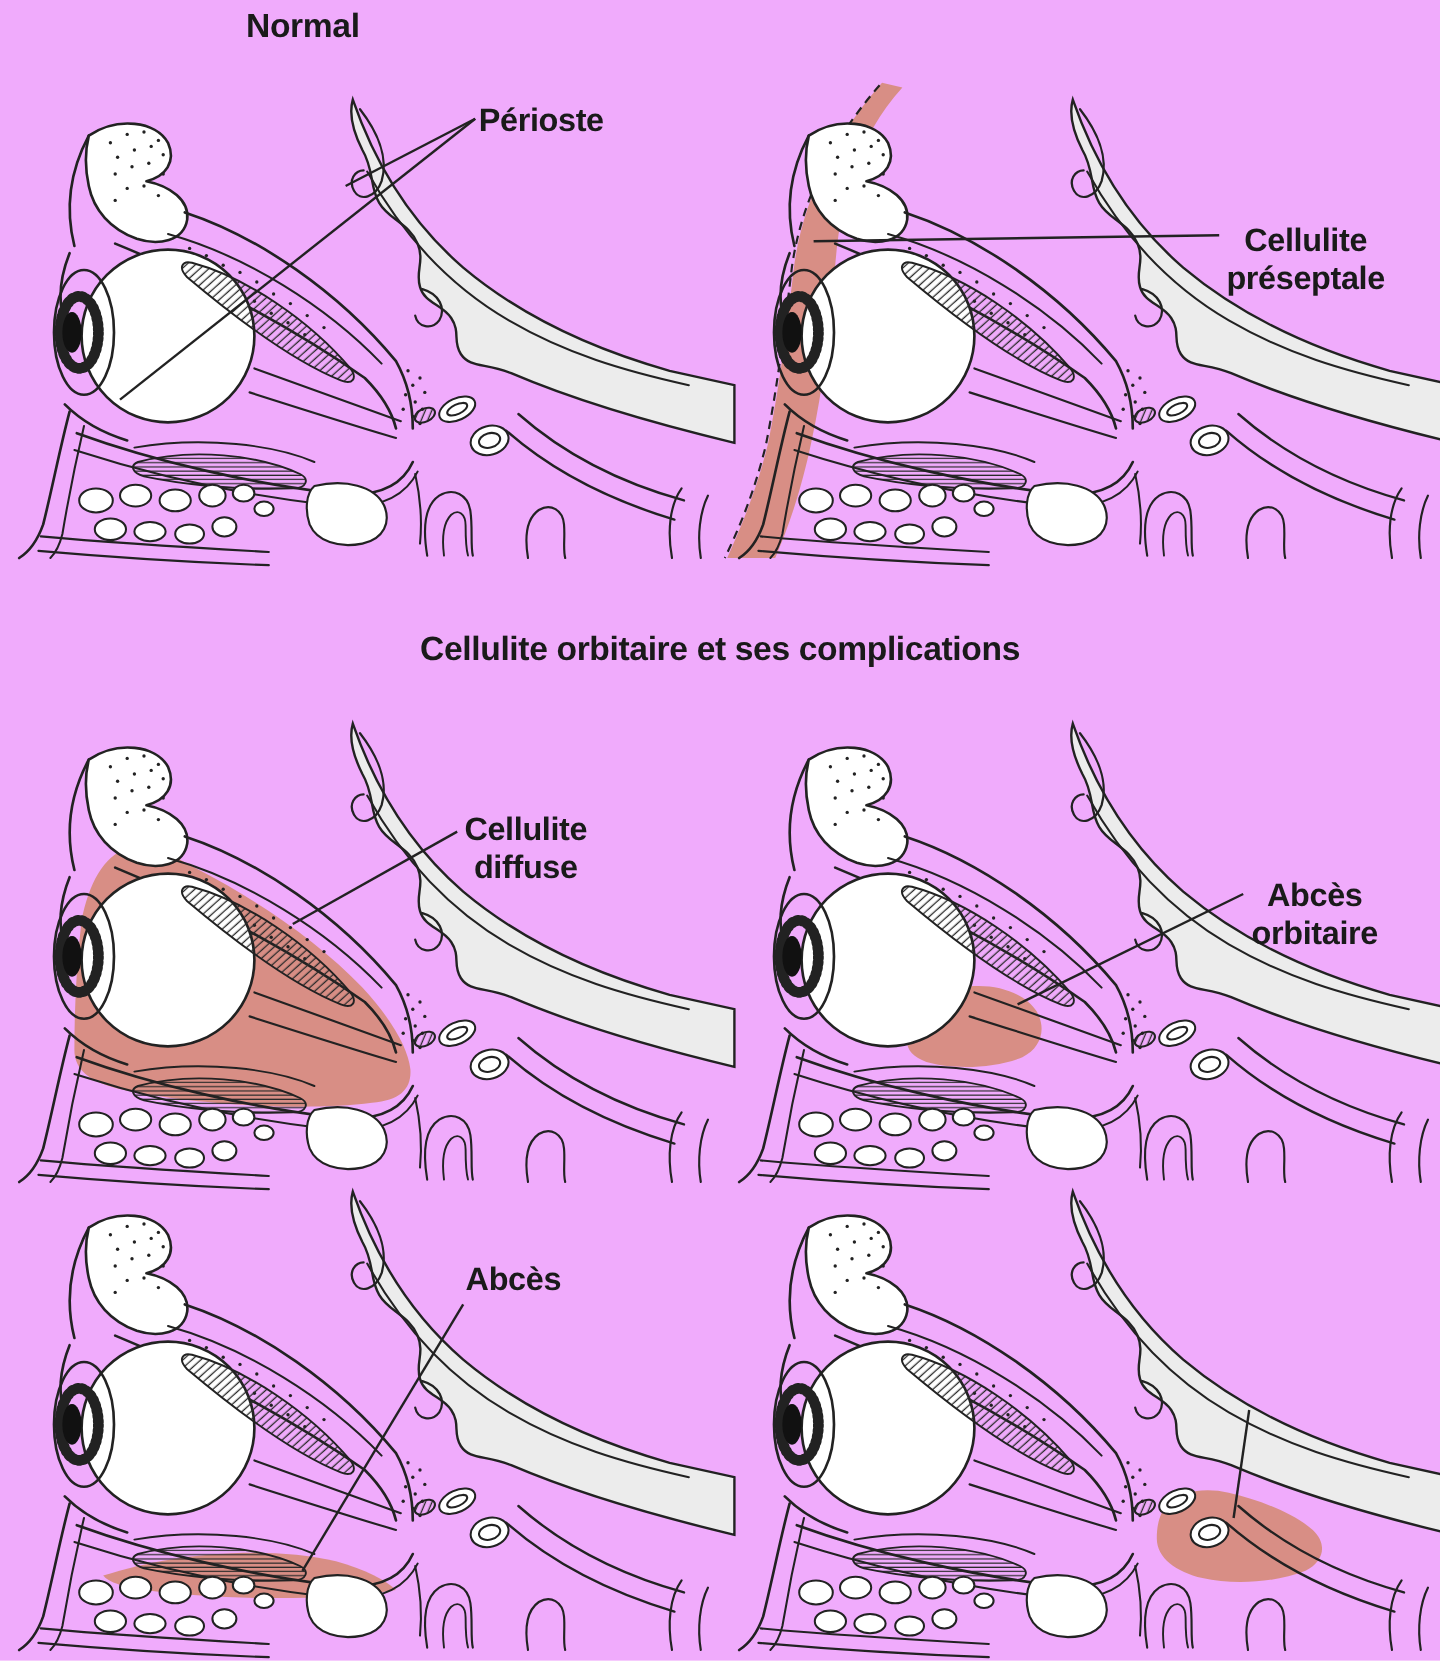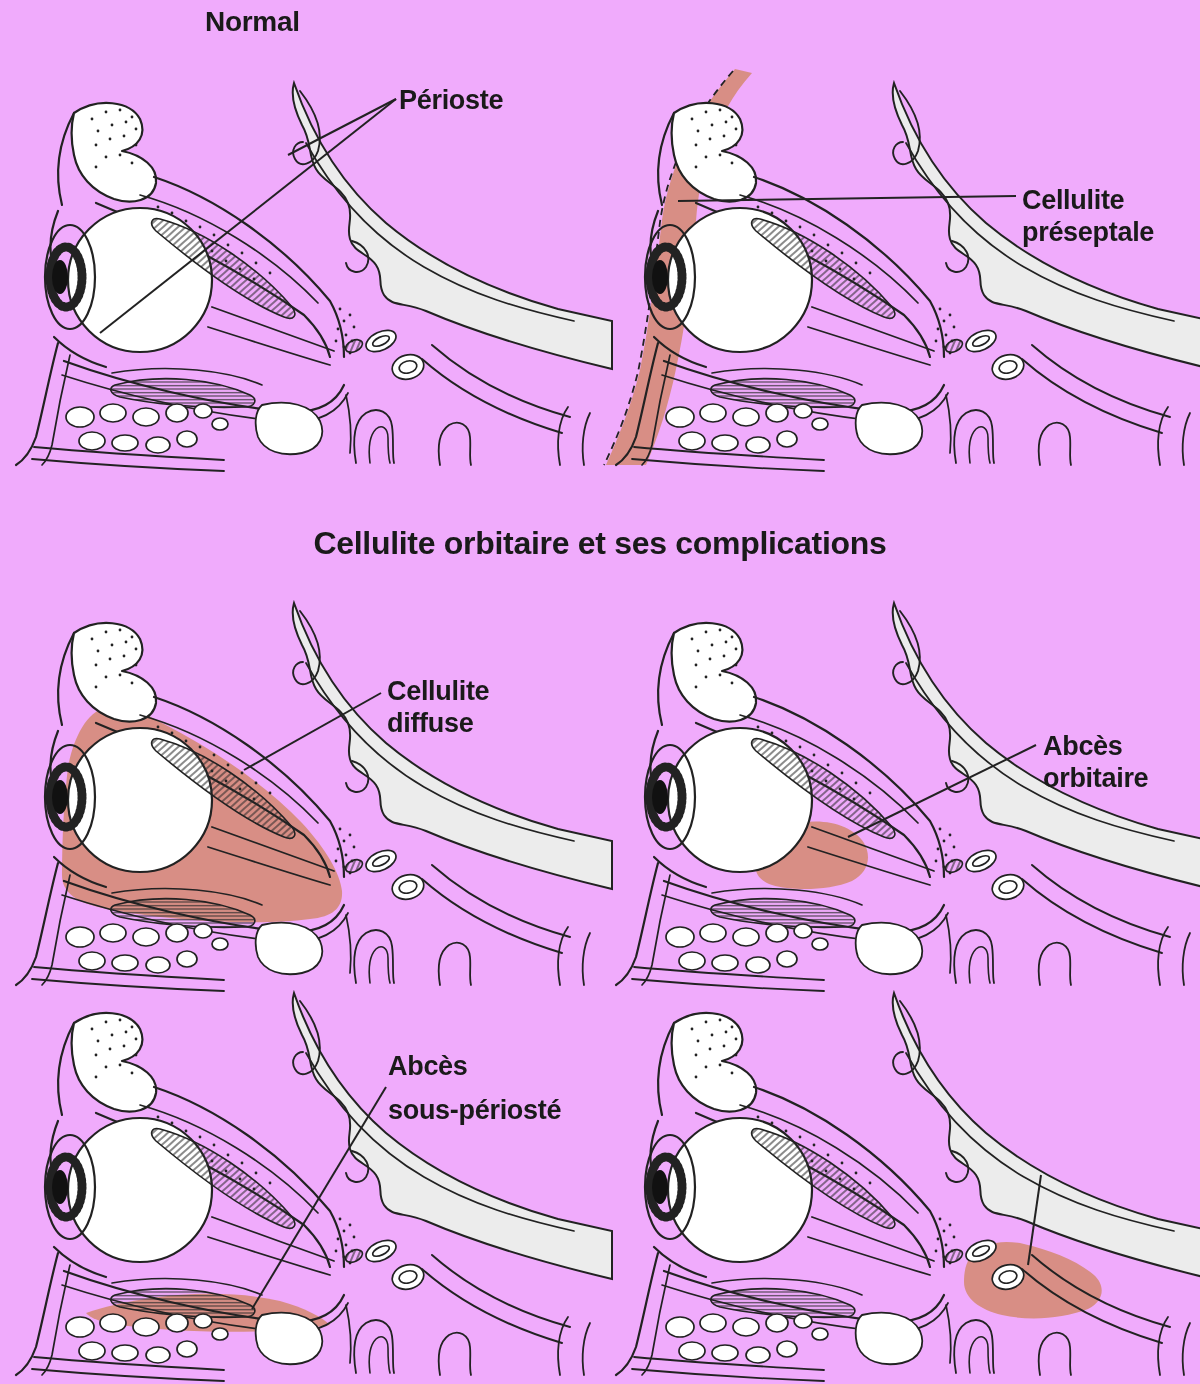--- a/index.html
+++ b/index.html
@@ -1,25 +1,25 @@
 <!DOCTYPE html>
 <html><head>
 <meta charset="utf-8">
 <style>
   html,body{margin:0;padding:0;background:#fff;}
   #page{position:relative;width:1200px;height:1384px;background:#fff;overflow:hidden;
         font-family:"Liberation Sans",sans-serif;color:#1a1a1a;}
   .panel{position:absolute;width:600px;height:410px;overflow:visible;}
   .title{position:absolute;font-size:28px;font-weight:bold;letter-spacing:-0.3px;white-space:nowrap;}
   .hdr{position:absolute;left:0;top:525px;width:1200px;text-align:center;
-       font-size:32px;font-weight:bold;letter-spacing:-0.3px;}
+       font-size:28px;font-weight:bold;letter-spacing:-0.3px;}
   .lbl{position:absolute;font-size:27px;font-weight:bold;letter-spacing:-0.3px;
        line-height:32px;white-space:nowrap;}
   .lbl.wide{line-height:44px;}
-  .lbl div{white-space:nowrap;}
+  .lbl div{white-space:nowrap;text-align:center;}
   svg{display:block;}
   .ptr{stroke:#222;stroke-width:2;fill:none;}
   .pink{stroke:none;}
 </style>
 </head>
 <body>
 
 <div id="page" style="background: #f0abfc; padding-left: 32px;">
 
   <svg width="0" height="0" style="position:absolute" aria-hidden="true">
@@ -216,21 +216,20 @@
 
   <svg class="panel" style="left:0;top:965px" viewBox="0 0 600 410">
     <use href="#grayL"></use>
     <path class="pink" fill="#d88e85" stroke="#333" stroke-width="1.5" d="M86,348 C140,330 220,322 280,336 C305,343 322,352 330,360
          C268,370 180,368 120,360 C100,357 90,353 86,348 Z"></path>
     <use href="#lineL"></use>
     <line class="ptr" x1="386" y1="122" x2="252" y2="344"></line>
   </svg>
   <div class="lbl wide" style="left:388px;top:1044px">
     <div>Abcès</div>
-    <div>sous-périosté</div>
   </div>
 
   <svg class="panel" style="left:600px;top:965px" viewBox="0 0 600 410">
     <use href="#grayL"></use>
     <path class="pink" fill="#d88e85" stroke="#222" stroke-width="1.8" d="M370,292 C382,278 402,274 424,279 C450,285 478,296 494,310 C506,321 504,336 488,344
          C462,354 428,356 402,350 C380,345 364,333 364,317 C364,306 366,299 370,292 Z"></path>
     <use href="#lineL"></use>
     <line class="ptr" x1="441" y1="210" x2="428" y2="300"></line>
   </svg>
 

